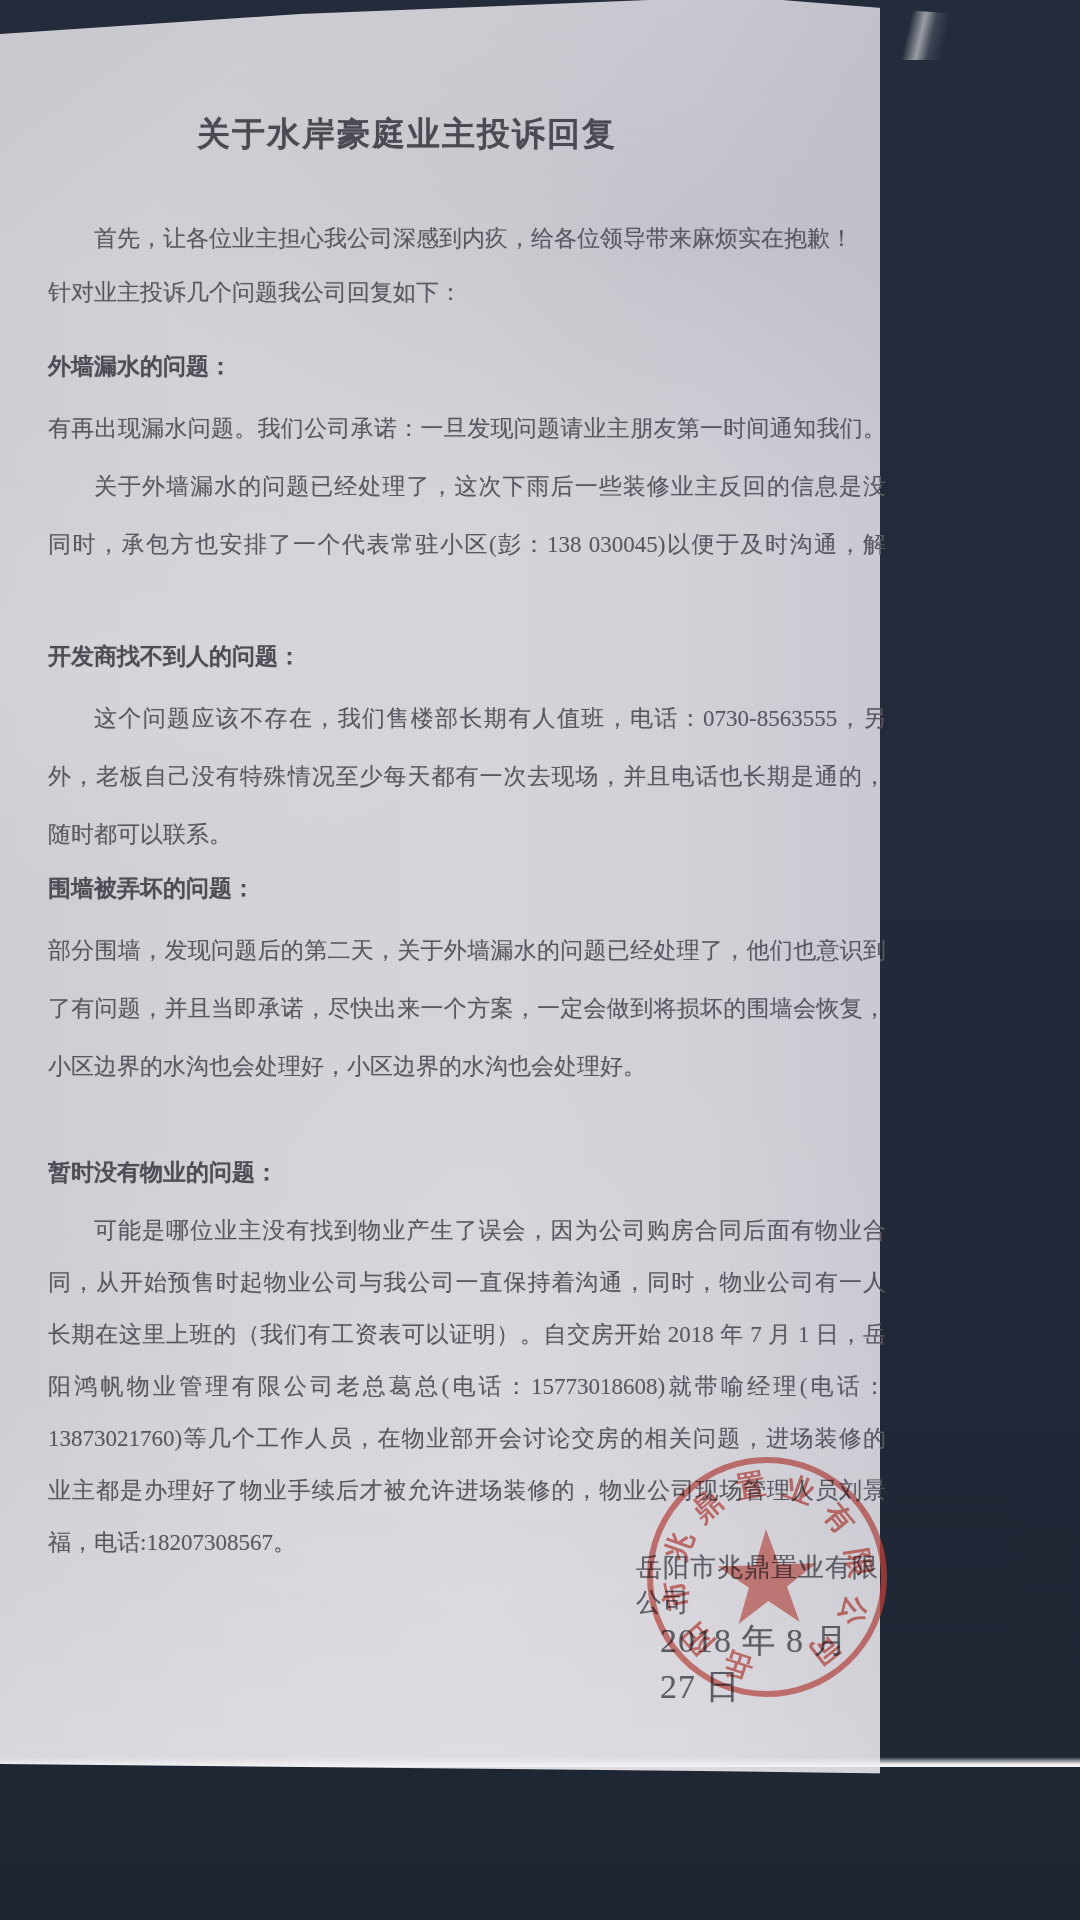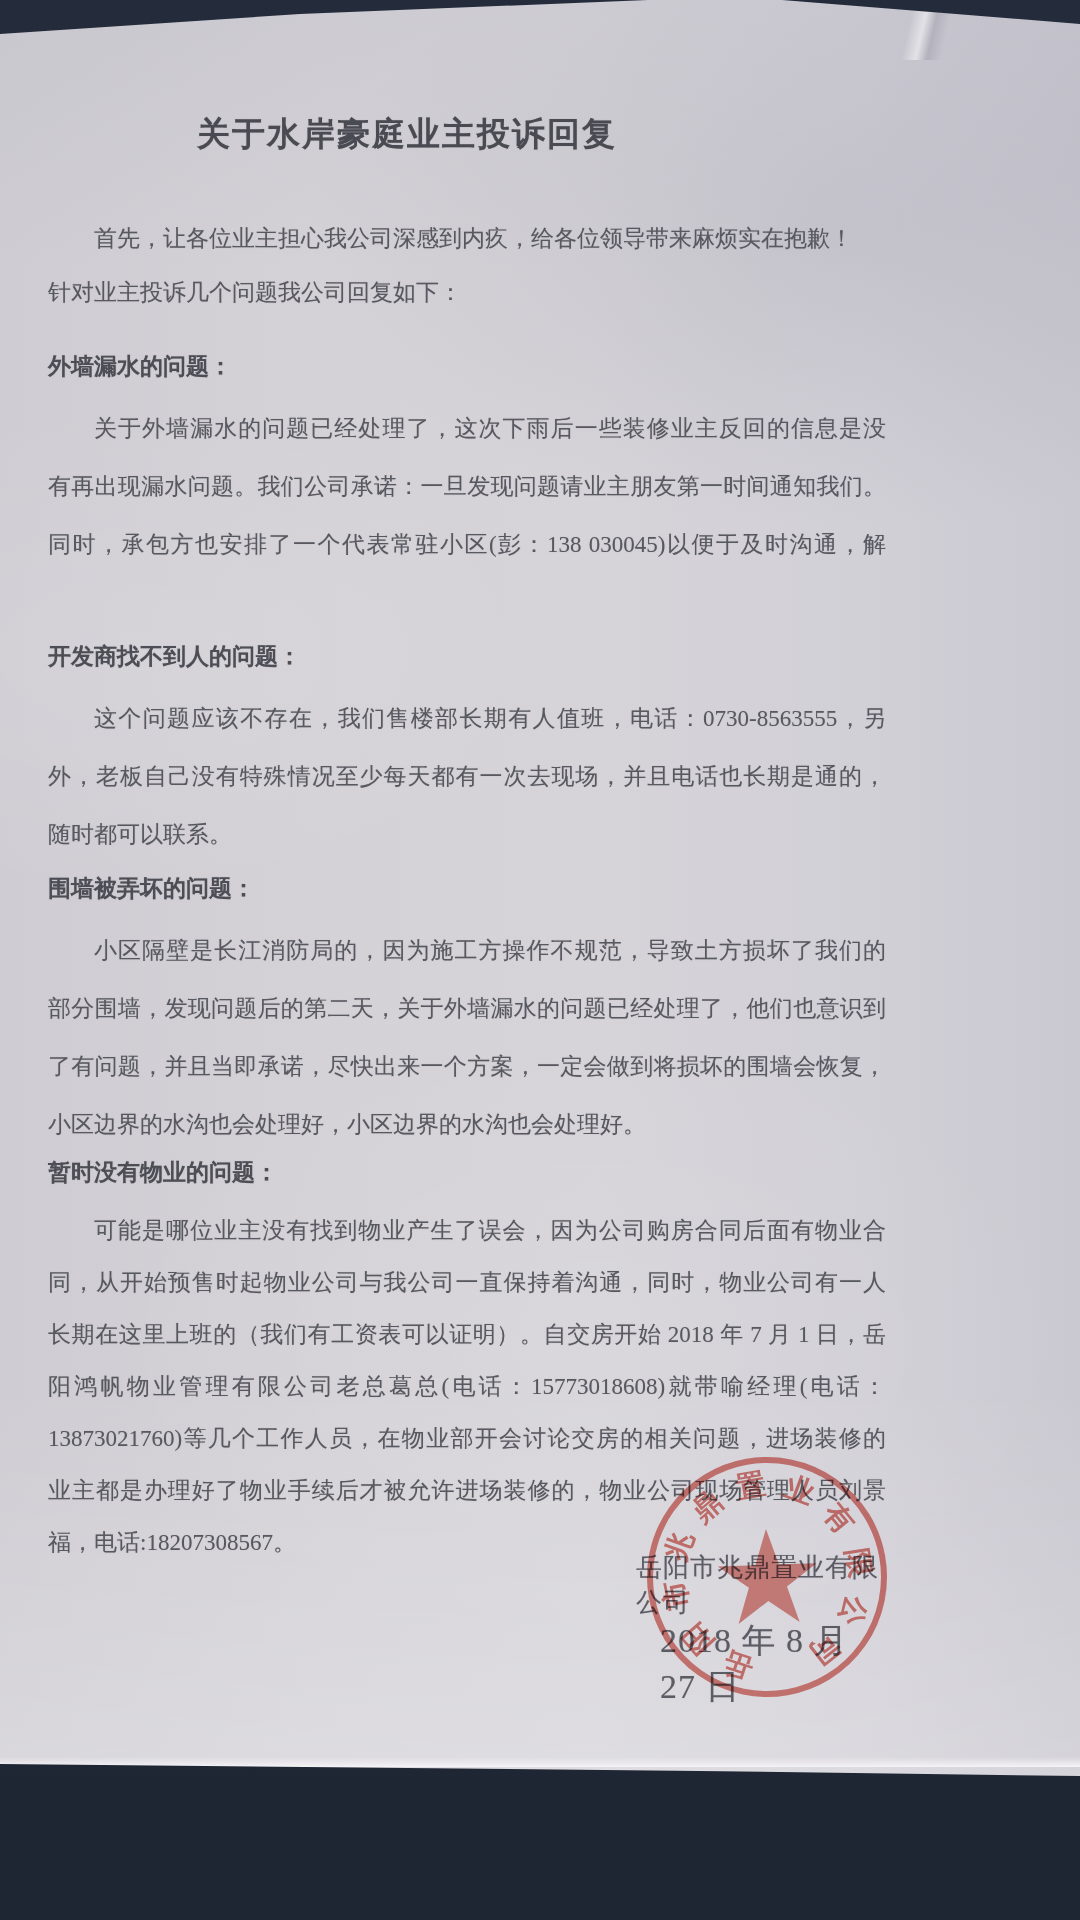--- a/index.html
+++ b/index.html
@@ -4,21 +4,21 @@
 <style>
   html,body{margin:0;padding:0;background:#11141c;}
   .photo{
     position:relative;
     width:1080px;height:1920px;
     overflow:hidden;
     background:linear-gradient(180deg,#242c3c 0%,#222a39 55%,#1e2533 100%);
     font-family:"Liberation Serif","DejaVu Serif",serif;
   }
   .paper{
-    position:absolute;left:0;top:0;width:1080px;height:1920px;
+    position:absolute;left:0;top:0;width:880px;height:1920px;
     background:
       radial-gradient(900px 500px at 78% 12%, rgba(120,122,138,.16), rgba(0,0,0,0) 60%),
       radial-gradient(700px 420px at 12% 34%, rgba(255,255,255,.10), rgba(0,0,0,0) 60%),
       radial-gradient(800px 500px at 55% 70%, rgba(255,255,255,.08), rgba(0,0,0,0) 65%),
       linear-gradient(90deg, #cfcdd3 0%, #d4d2d7 30%, #d6d4d9 55%, #d2d0d7 80%, #cac8d0 100%),
       #d4d2d7;
     clip-path:polygon(0px 34px, 300px 14px, 575px 3px, 648px 0px, 782px 0px, 1080px 24px,
                       1080px 1776px, 700px 1771px, 0px 1764px);
   }
   .paper-tone{
@@ -78,33 +78,32 @@
     <div class="text-column">
       <div class="doc-title">关于水岸豪庭业主投诉回复</div>
 
       <div class="para intro">首先，让各位业主担心我公司深感到内疚，给各位领导带来麻烦实在抱歉！</div>
 
       <div class="para preface">针对业主投诉几个问题我公司回复如下：</div>
 
       <div>
           <div class="sec-heading" style="top: 352px;">外墙漏水的问题：</div>
           <div class="sec-para" style="top: 400px; line-height: 58px;">
+            <div class="line">有再出现漏水问题。我们公司承诺：一旦发现问题请业主朋友第一时间通知我们。</div>
             <div class="line first">关于外墙漏水的问题已经处理了，这次下雨后一些装修业主反回的信息是没</div>
-            <div class="line">有再出现漏水问题。我们公司承诺：一旦发现问题请业主朋友第一时间通知我们。</div>
             <div class="line">同时，承包方也安排了一个代表常驻小区(彭：138 030045)以便于及时沟通，解</div>
           </div>
           <div class="sec-heading" style="top: 642px;">开发商找不到人的问题：</div>
           <div class="sec-para" style="top: 690px; line-height: 58px;">
             <div class="line first">这个问题应该不存在，我们售楼部长期有人值班，电话：0730-8563555，另</div>
             <div class="line">外，老板自己没有特殊情况至少每天都有一次去现场，并且电话也长期是通的，</div>
             <div class="line last">随时都可以联系。</div>
           </div>
           <div class="sec-heading" style="top: 874px;">围墙被弄坏的问题：</div>
           <div class="sec-para" style="top: 922px; line-height: 58px;">
-            <div class="line first">小区隔壁是长江消防局的，因为施工方操作不规范，导致土方损坏了我们的</div>
             <div class="line">部分围墙，发现问题后的第二天，关于外墙漏水的问题已经处理了，他们也意识到</div>
             <div class="line">了有问题，并且当即承诺，尽快出来一个方案，一定会做到将损坏的围墙会恢复，</div>
             <div class="line last">小区边界的水沟也会处理好，小区边界的水沟也会处理好。</div>
           </div>
           <div class="sec-heading" style="top: 1158px;">暂时没有物业的问题：</div>
           <div class="sec-para" style="top: 1205px; line-height: 52px;">
             <div class="line first">可能是哪位业主没有找到物业产生了误会，因为公司购房合同后面有物业合</div>
             <div class="line">同，从开始预售时起物业公司与我公司一直保持着沟通，同时，物业公司有一人</div>
             <div class="line">长期在这里上班的（我们有工资表可以证明）。自交房开始 2018 年 7 月 1 日，岳</div>
             <div class="line">阳鸿帆物业管理有限公司老总葛总(电话：15773018608)就带喻经理(电话：</div>

